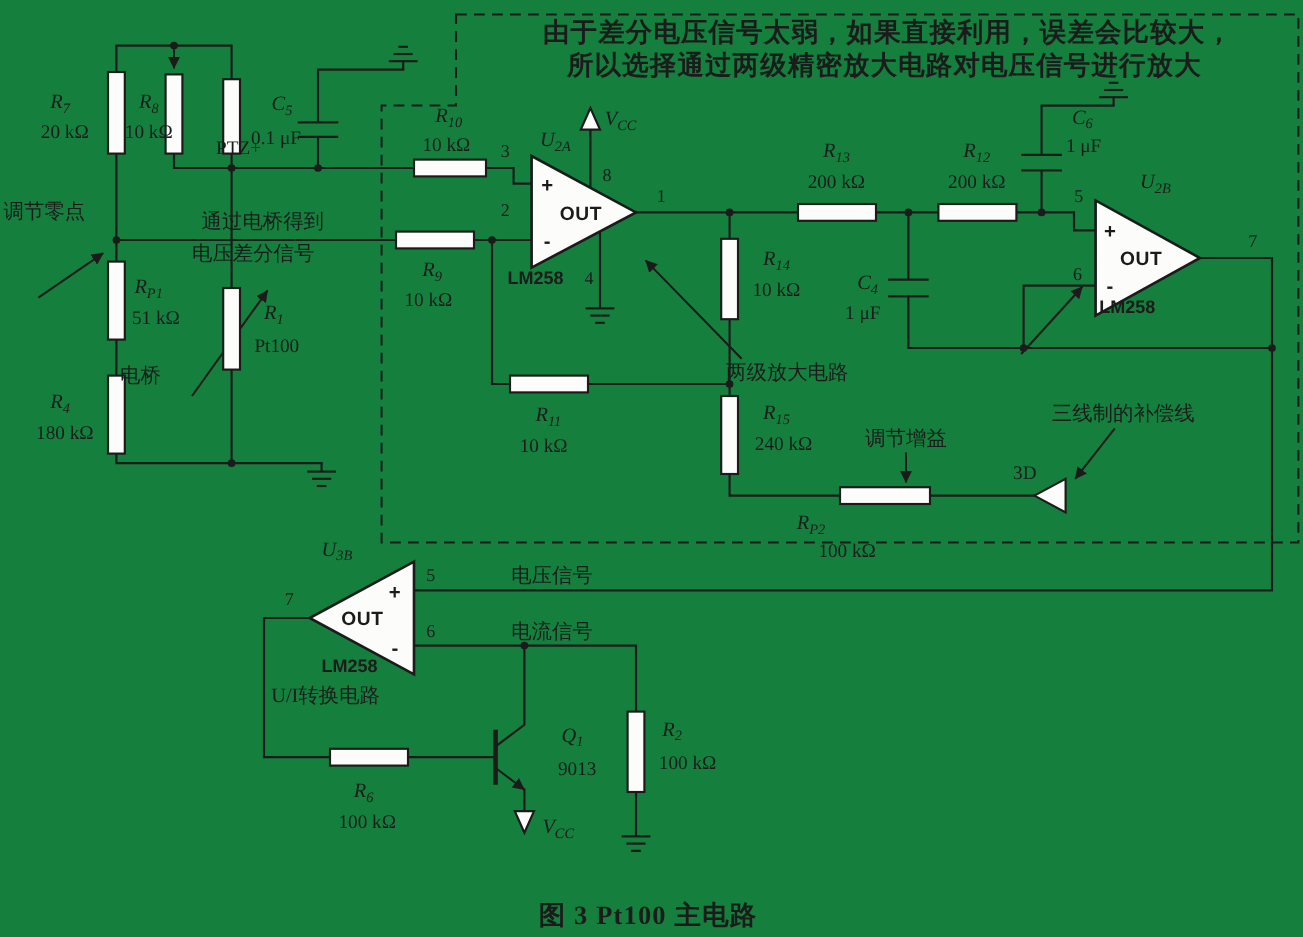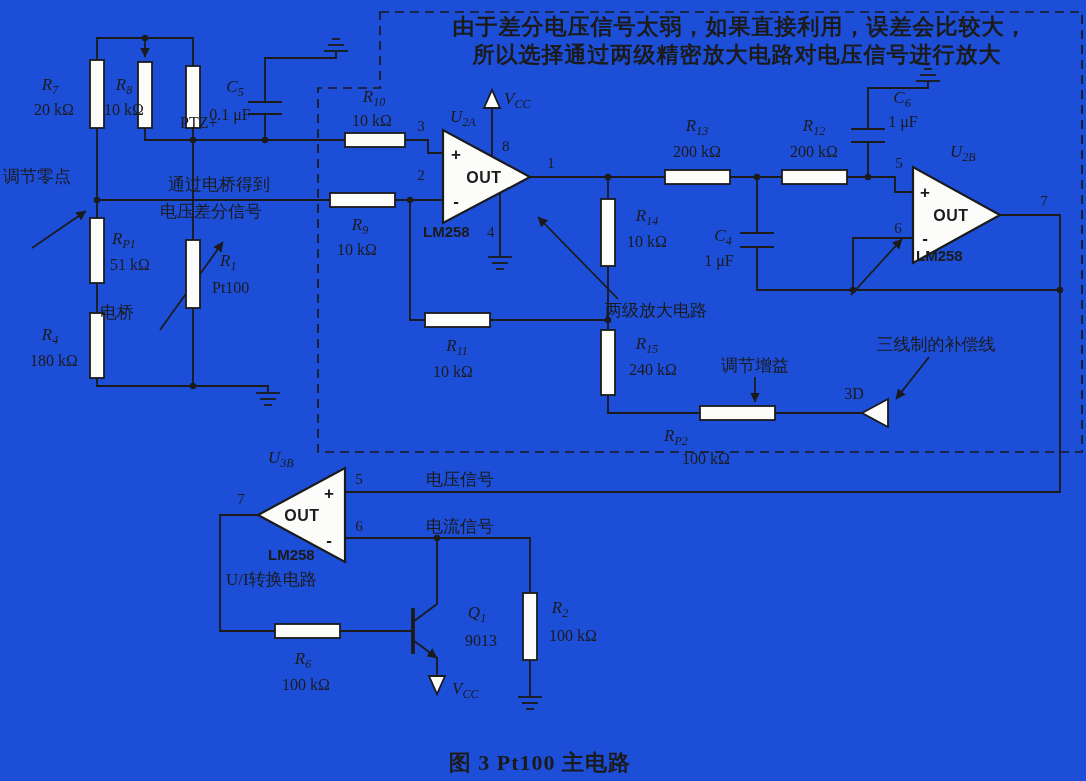--- a/index.html
+++ b/index.html
@@ -1,16 +1,16 @@
 <!DOCTYPE html>
 <html><head>
 <meta charset="utf-8">
 <style>
   html,body{margin:0;padding:0;background:#ffffff;}
-  .stage{width:1086px;height:781px;background:#1d4ed8;position:relative;overflow:hidden;}
+  .stage{width:1086px;height:781px;background:#15803d;position:relative;overflow:hidden;}
   svg{display:block;}
   .wire{stroke:#1b1b1b;stroke-width:1.8;fill:none;stroke-linecap:square;}
   .thick{stroke-width:3.8;}
   .body{fill:#fcfcfa;stroke:#1b1b1b;stroke-width:1.8;}
   .tri{fill:#fcfcfa;stroke:#1b1b1b;stroke-width:2.2;stroke-linejoin:miter;}
   .dot{fill:#1b1b1b;stroke:none;}
   .dash{fill:none;stroke:#1b1b1b;stroke-width:1.7;stroke-dasharray:9 6;}
   .gndsym{stroke:#1b1b1b;stroke-width:1.8;fill:none;}
   .arrow{stroke:#1b1b1b;stroke-width:1.7;fill:none;}
   text{fill:#1b1b1b;}

